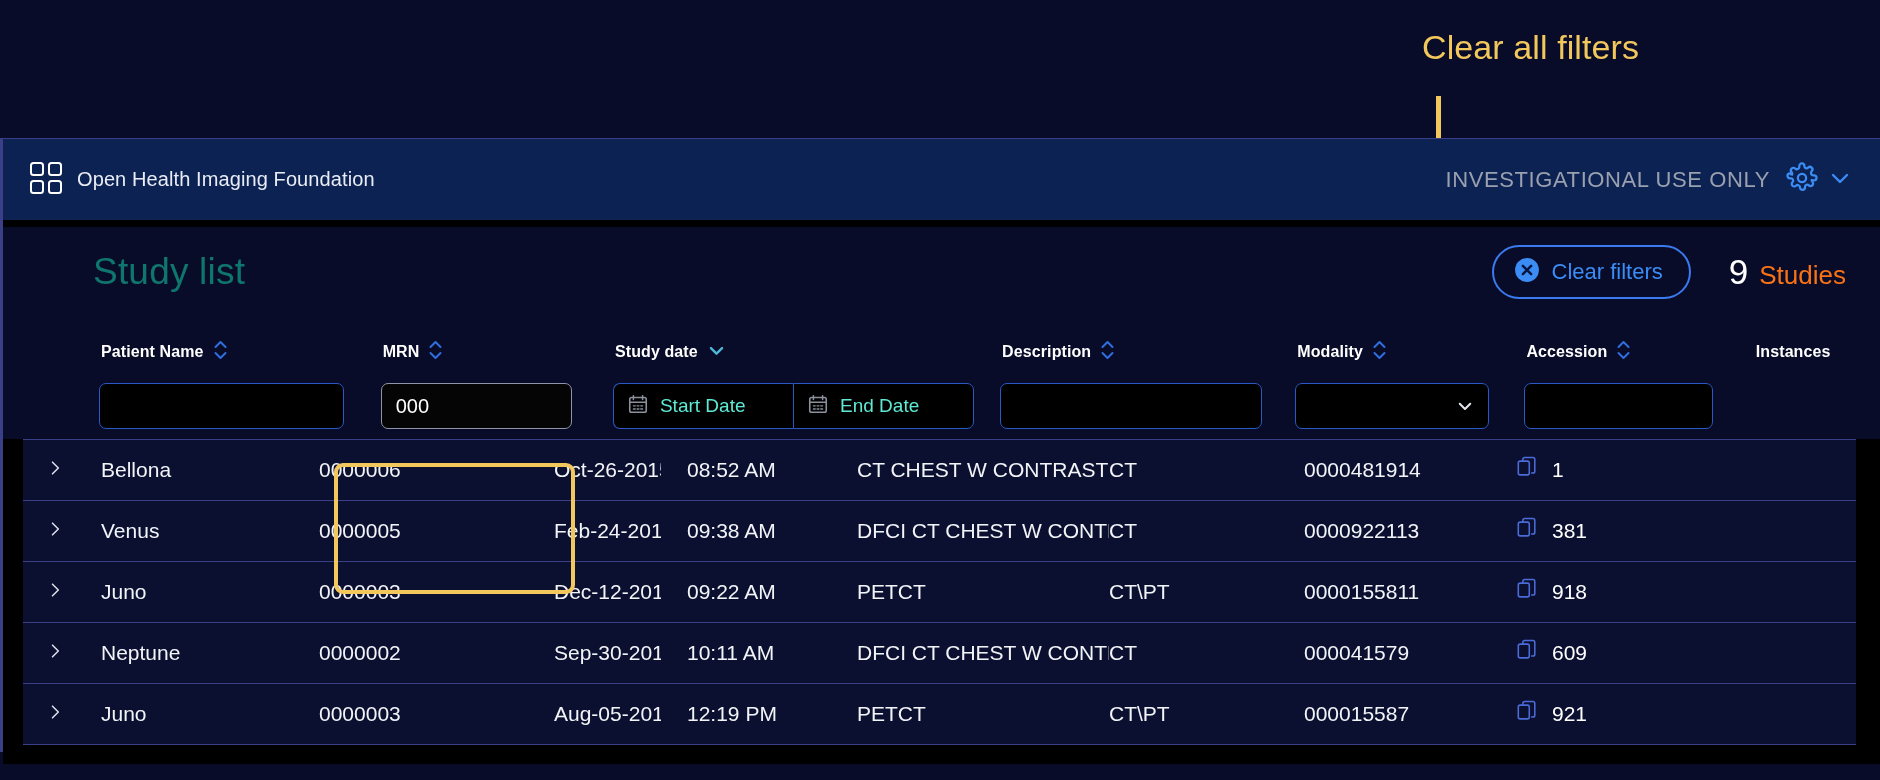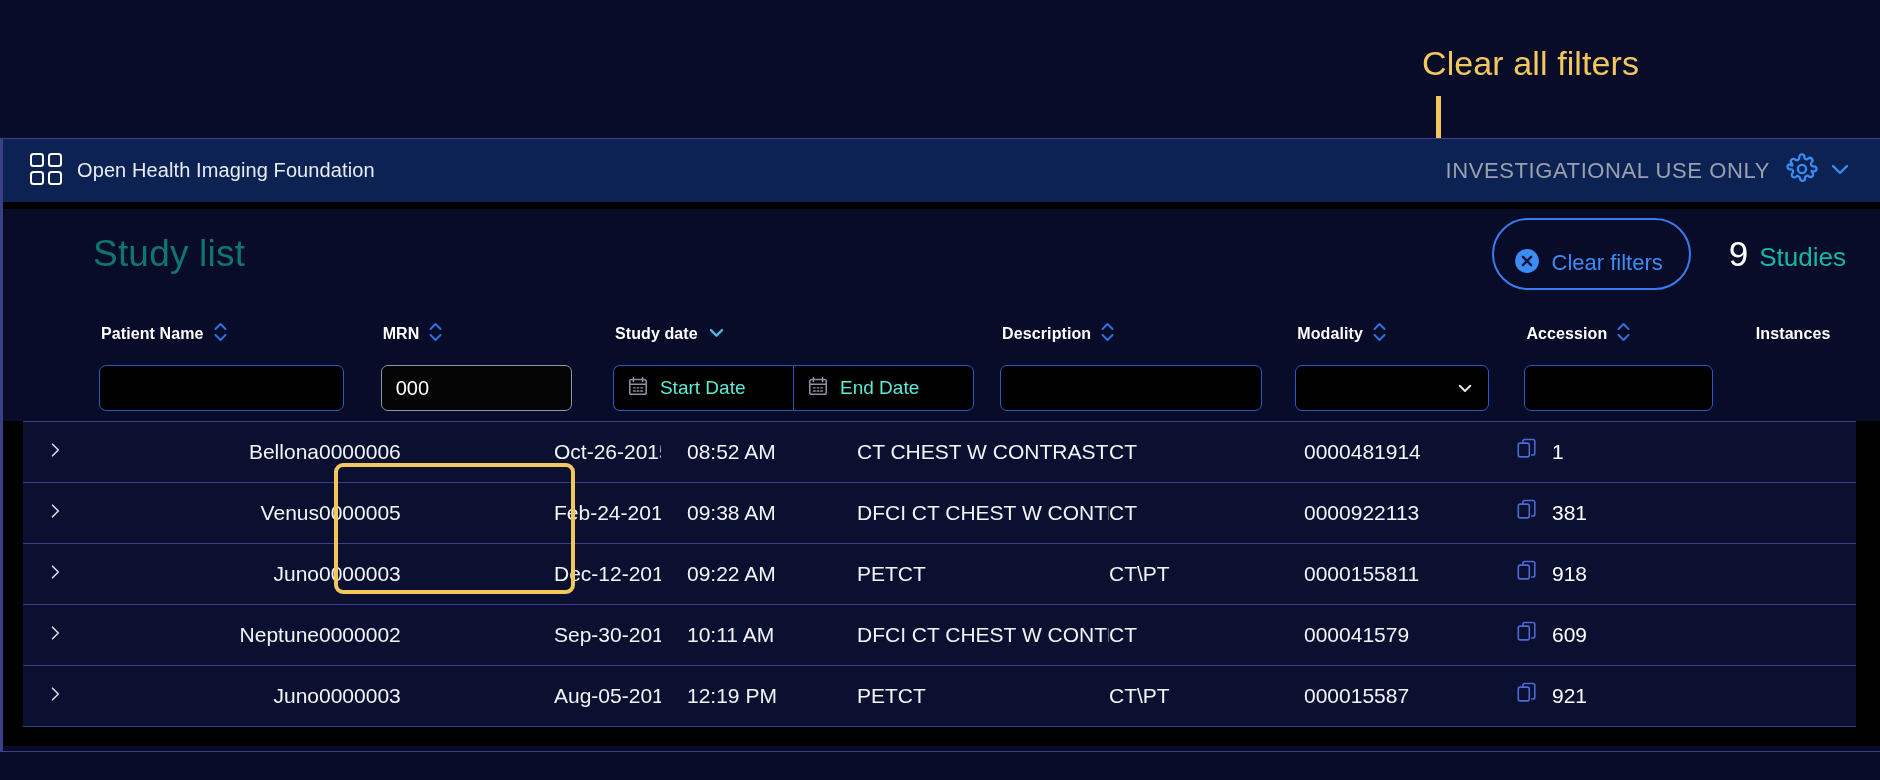--- a/index.html
+++ b/index.html
@@ -22,21 +22,20 @@
   
   .annot-label {
     position: absolute;
     left: 1422px;
     top: 28px;
     font-size: 34px;
     font-weight: 400;
     color: #f2c75c;
     letter-spacing: 0.1px;
     white-space: nowrap;
-    margin-top: 16px;
   }
   .annot-line {
     position: absolute;
     left: 1436px;
     top: 96px;
     width: 5px;
     height: 167px;
     background: #f2c75c;
   }
 
@@ -49,21 +48,21 @@
     height: 614px;
     border-left: 3px solid #3b3f87;
     border-top: 1px solid #3b3f87;
     border-bottom: 1px solid #3b3f87;
     background: #090c29;
   }
 
   
   .topbar {
     position: relative;
-    height: 70px;
+    height: 88px;
     background: #0b2252;
     display: flex;
     align-items: center;
     justify-content: space-between;
     padding: 0 22px 0 26px;
     border-bottom: 7px solid #000000;
   }
   .brand { display: flex; align-items: center; gap: 14px; }
   .grid-icon { display: block; }
   .brand-text {
@@ -97,34 +96,34 @@
     letter-spacing: 0.2px;
   }
   .head-right { display: flex; align-items: center; gap: 38px; }
 
   .clear-filters-btn {
     display: flex;
     align-items: center;
     gap: 12px;
     border: 2px solid #3a7bf0;
     border-radius: 40px;
-    padding: 28px 26px 10px 20px;
+    padding: 10px 26px 10px 20px;
     background: transparent;
     cursor: pointer;
   }
   .clear-filters-label {
     font-size: 22px;
     color: #3b8cf5;
     font-weight: 500;
     white-space: nowrap;
   }
 
   .studies-count { display: flex; align-items: baseline; gap: 11px; }
   .studies-num { font-size: 35px; color: #ffffff; font-weight: 500; }
-  .studies-word { font-size: 26px; color: #14b8a6; font-weight: 400; }
+  .studies-word { font-size: 26px; color: #f97316; font-weight: 400; }
 
   
   .filter-row {
     position: relative;
     display: flex;
     align-items: flex-start;
     padding: 8px 0 16px 0;
     height: 122px;
   }
   .col {
@@ -245,21 +244,21 @@
     cursor: pointer;
   }
   .cell {
     font-size: 21px;
     color: #f2f4f8;
     white-space: nowrap;
     overflow: hidden;
     font-weight: 400;
   }
   .c-expand   { width: 56px;  margin-left: 22px; display:flex; align-items:center; }
-  .c-name     { width: 218px; text-align: right; }
+  .c-name     { width: 218px; }
   .c-mrn      { width: 235px; }
   .c-date     { width: 107px; }
   .c-time     { width: 170px; margin-left: 26px; }
   .c-desc     { width: 252px; }
   .c-mod      { width: 195px; }
   .c-acc      { width: 212px; }
   .c-inst     { display: flex; align-items: center; gap: 14px; }
   .inst-num   { font-size: 21px; color: #ffffff; }
 </style>
 </head>

